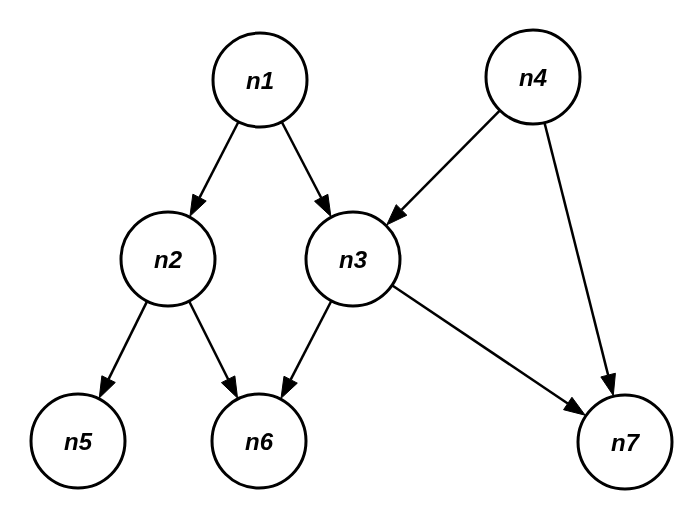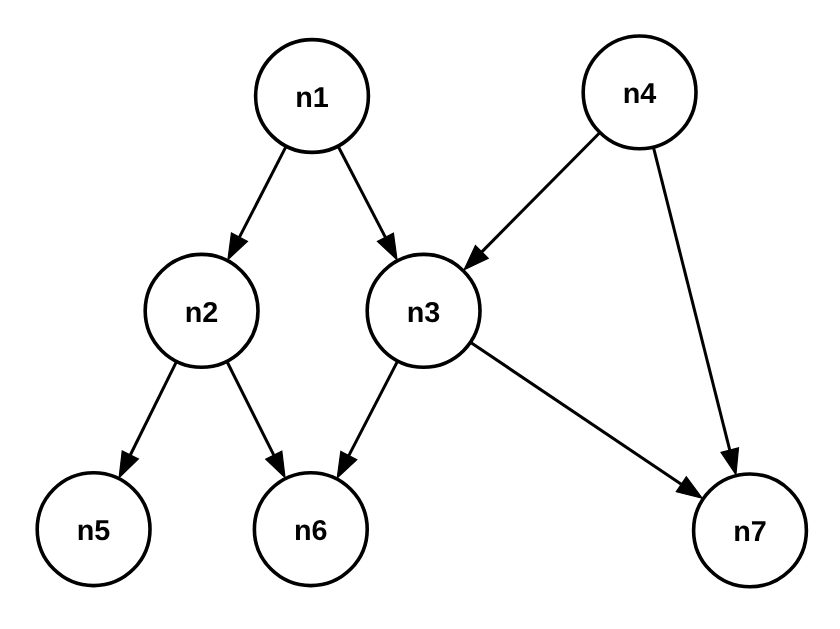--- a/index.html
+++ b/index.html
@@ -9,20 +9,21 @@
     width: 700px;
     height: 524px;
     overflow: hidden;
     font-family: "Liberation Sans", sans-serif;
   }
   .canvas-wrap {
     width: 643px;
     height: 524px;
     position: relative;
     background: #ffffff;
+    font-style: italic;
   }
   svg {
     display: block;
   }
   .node-circle {
     fill: #ffffff;
     stroke: #000000;
     stroke-width: 3;
   }
   .node-label {

